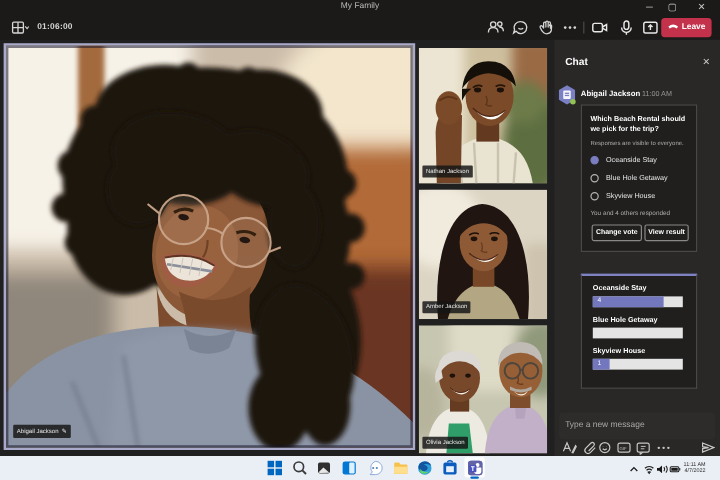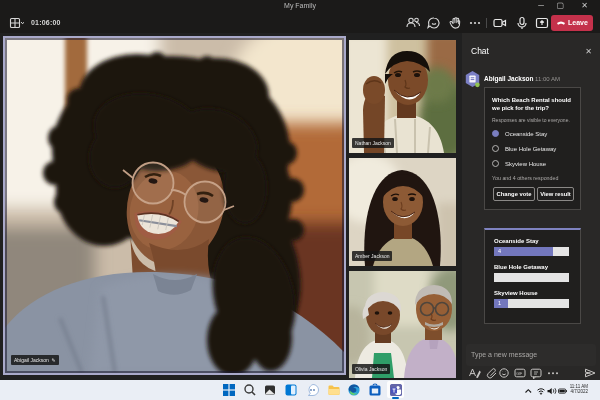--- a/index.html
+++ b/index.html
@@ -22,21 +22,21 @@
   #maintile { left:3px; top:36px; width:343px; height:339px; border:2px solid #a9a9ca; background:#17120e; position:absolute; }
   #maintile::after { content:""; position:absolute; left:0; top:0; right:0; bottom:0; border:2px solid rgba(24,22,46,0.55); }
   .vtile { overflow:hidden; background:#333; }
   #tile1 { left:349px; top:40px;  width:107px; height:113px; }
   #tile2 { left:349px; top:158px; width:107px; height:108px; }
   #tile3 { left:349px; top:271px; width:107px; height:107px; }
   .nametag { position:absolute; background:rgba(22,22,22,0.84); color:#e8e8e8;
     border-radius:1px; font-size:5px; padding:2px 3px; white-space:nowrap; }
   
   #chatpanel { left:462px; top:33px; width:138px; height:347px; background:#292827; }
-  #chathdr { position:absolute; left:9px; top:13px; color:#fff; font-size:8.5px; font-weight:normal; }
+  #chathdr { position:absolute; left:9px; top:13px; color:#fff; font-size:8.5px; font-weight:bold; }
   #chatclose { position:absolute; right:8px; top:14px; color:#c8c8c8; font-size:8px; }
   #msghdr { position:absolute; left:22px; top:42px; font-size:6.5px; color:#fff; font-weight:bold; white-space:nowrap; }
   #msgtime { position:absolute; left:73px; top:42.5px; font-size:6px; color:#979593; white-space:nowrap; }
   .card { position:absolute; left:22px; width:97px; background:#201f1e; border:1px solid #4a4846; }
   #card1 { top:54px; height:123px; }
   #card1 .qtitle { margin:9px 7px 0 7px; color:#fff; font-size:6px; font-weight:bold; line-height:7.5px; white-space:nowrap; }
   #card1 .qsub { margin:5px 7px 0 7px; color:#adabaa; font-size:5px; white-space:nowrap; }
   .radiorow { position:relative; margin:7px 7px 0 7px; height:8px; color:#e8e8e8; font-size:6px; line-height:8px; padding-left:13px; white-space:nowrap; }
   .radio { position:absolute; left:0; top:0; width:7px; height:7px; border-radius:50%;
     border:1px solid #b5b4b3; }

